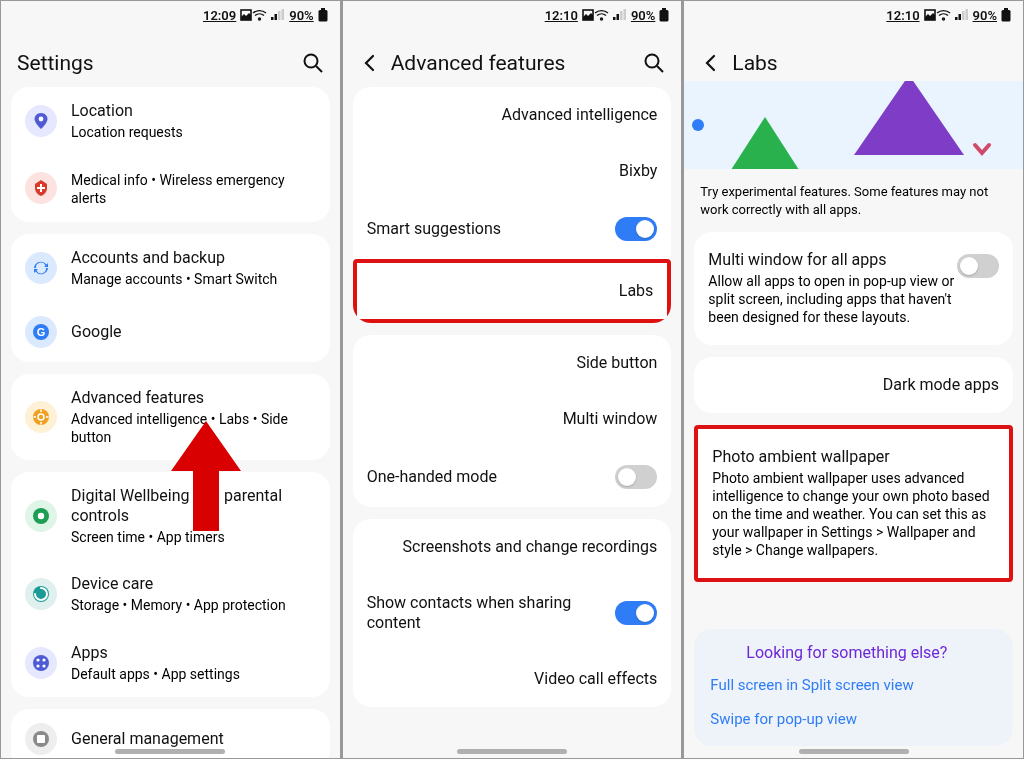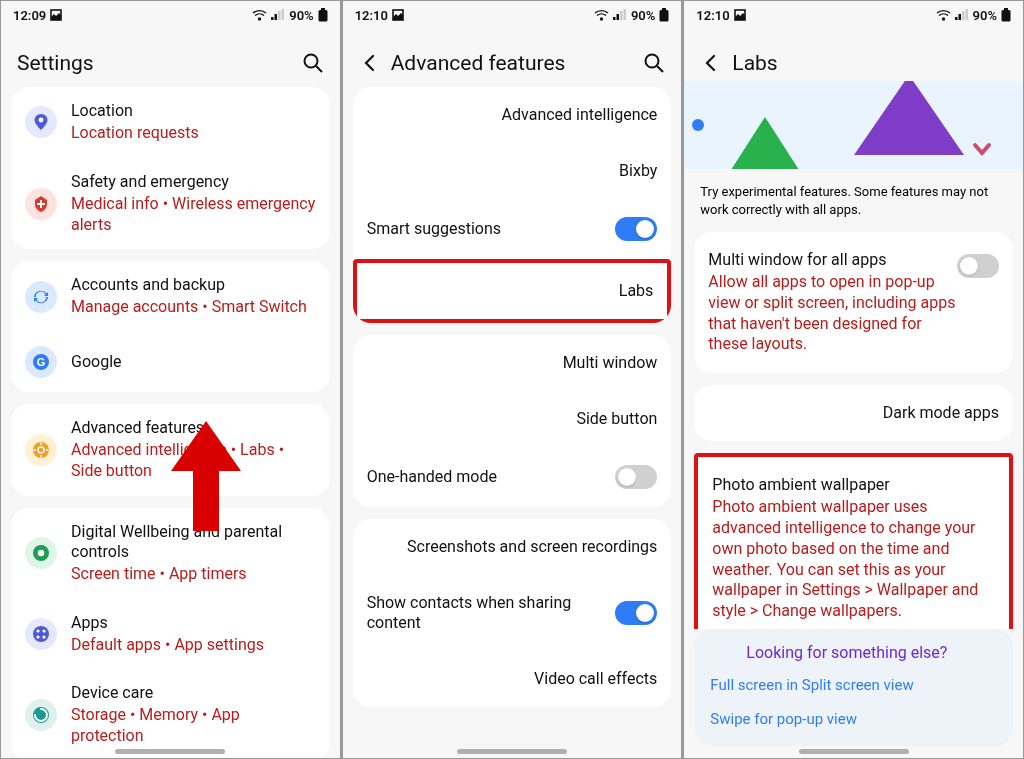--- a/index.html
+++ b/index.html
@@ -2,40 +2,40 @@
 <html><head>
 <meta charset="utf-8">
 <style>
   * { box-sizing: border-box; margin: 0; padding: 0; }
   html, body { width: 1024px; height: 759px; font-family: -apple-system, "Segoe UI", Roboto, sans-serif; background: #888; }
   .row { display: flex; width: 1024px; height: 759px; }
   .phone { flex: 1; height: 100%; background: #f7f7f7; border: 1px solid #999; display: flex; flex-direction: column; overflow: hidden; position: relative; }
   .phone + .phone { border-left: 2px solid #999; }
 
   
-  .status { height: 28px; display: flex; align-items: center; justify-content: space-between; padding: 4px 12px; font-size: 13px; font-weight: 600; color: #111; }
+  .status { height: 28px; display: flex; align-items: center; justify-content: flex-end; padding: 4px 12px; font-size: 13px; font-weight: 600; color: #111; text-decoration: underline; }
   .status .left { display: flex; align-items: center; gap: 4px; }
   .status .right { display: flex; align-items: center; gap: 4px; }
   .status svg { display: block; }
 
   
   .header { display: flex; align-items: center; padding: 22px 16px 12px; gap: 10px; }
   .header .back { width: 22px; height: 22px; display: flex; align-items: center; justify-content: center; }
   .header .title { font-size: 21px; font-weight: 400; color: #111; flex: 1; }
   .header .search { width: 22px; height: 22px; }
 
   
   .groups { flex: 1; overflow: hidden; padding: 0 10px; }
   .group { background: #fff; border-radius: 18px; margin-bottom: 12px; overflow: hidden; }
   .item { display: flex; align-items: center; padding: 14px 14px; gap: 14px; position: relative; }
   .item + .item::before { content: ""; position: absolute; left: 54px; right: 0; top: 0; height: 0; }
   .item .icon-wrap { width: 32px; height: 32px; border-radius: 50%; display: flex; align-items: center; justify-content: center; flex-shrink: 0; }
   .item .texts { flex: 1; min-width: 0; }
   .item .label { font-size: 16px; color: #111; line-height: 1.25; }
-  .item .sub   { font-size: 16px; color: #b91c1c; line-height: 1.3; margin-top: 2px; }
+  .item .sub   { font-size: 14px; color: #000000; line-height: 1.3; margin-top: 2px; }
 
   
   .item.noicon { padding: 18px 14px; gap: 0; justify-content: flex-end; }
   .item.noicon .label { font-size: 16px; }
 
   .toggle { width: 42px; height: 24px; border-radius: 12px; background: #d0d0d0; position: relative; flex-shrink: 0; }
   .toggle::after { content: ""; position: absolute; width: 18px; height: 18px; background: #fff; border-radius: 50%; top: 3px; left: 3px; transition: none; box-shadow: 0 1px 2px rgba(0,0,0,.2); }
   .toggle.on { background: #2f7df6; }
   .toggle.on::after { left: 21px; }
 
@@ -116,21 +116,20 @@
           </div>
         </div>
         <div class="item">
           <span class="icon-wrap" style="background:#fde3e0">
             <svg width="18" height="18" viewBox="0 0 18 18">
                 <path d="M9 1 L3 5 V9 C3 13 6 16 9 17 C12 16 15 13 15 9 V5 Z" fill="#d83a2b"></path>
                 <path d="M8 5 H10 V8 H13 V10 H10 V13 H8 V10 H5 V8 H8 Z" fill="#fff"></path>
               </svg>
           </span>
           <div class="texts">
-            <div class="label">Safety and emergency</div>
             <div class="sub">Medical info  •  Wireless emergency alerts</div>
           </div>
         </div>
       </div>
 
       <div class="group">
         <div class="item">
           <span class="icon-wrap" style="background:#dbe9ff">
             <svg width="18" height="18" viewBox="0 0 18 18">
                 <path d="M4 9 A5 5 0 0 1 13.5 6.5 L12 8 H16 V4 L14.5 5.5 A7 7 0 0 0 2 9 Z M14 9 A5 5 0 0 1 4.5 11.5 L6 10 H2 V14 L3.5 12.5 A7 7 0 0 0 16 9 Z" fill="#2f7df6"></path>
@@ -182,44 +181,44 @@
                 <circle cx="9" cy="9" r="8" fill="#1e9d55"></circle>
                 <circle cx="9" cy="9" r="3.2" fill="#fff"></circle>
               </svg>
           </span>
           <div class="texts">
             <div class="label">Digital Wellbeing and parental controls</div>
             <div class="sub">Screen time  •  App timers</div>
           </div>
         </div>
         <div class="item">
+          <span class="icon-wrap" style="background:#dff0ef">
+            <svg width="18" height="18" viewBox="0 0 18 18">
+                <circle cx="9" cy="9" r="8" fill="#1a9b95"></circle>
+                <path d="M9 3 A6 6 0 1 1 3 9" fill="none" stroke="#fff" stroke-width="2" stroke-linecap="round"></path>
+              </svg>
+          </span>
+          <div class="texts">
+            <div class="label">Device care</div>
+            <div class="sub">Storage  •  Memory  •  App protection</div>
+          </div>
+        </div>
+        <div class="item">
           <span class="icon-wrap" style="background:#e6e8ff">
             <svg width="18" height="18" viewBox="0 0 18 18">
                 <circle cx="9" cy="9" r="8" fill="#4f5bd5"></circle>
                 <circle cx="6" cy="6" r="1.6" fill="#fff"></circle>
                 <circle cx="12" cy="6" r="1.6" fill="#fff"></circle>
                 <circle cx="6" cy="12" r="1.6" fill="#fff"></circle>
                 <circle cx="12" cy="12" r="1.6" fill="#fff"></circle>
               </svg>
           </span>
           <div class="texts">
             <div class="label">Apps</div>
             <div class="sub">Default apps  •  App settings</div>
-          </div>
-        </div>
-        <div class="item">
-          <span class="icon-wrap" style="background:#dff0ef">
-            <svg width="18" height="18" viewBox="0 0 18 18">
-                <circle cx="9" cy="9" r="8" fill="#1a9b95"></circle>
-                <path d="M9 3 A6 6 0 1 1 3 9" fill="none" stroke="#fff" stroke-width="2" stroke-linecap="round"></path>
-              </svg>
-          </span>
-          <div class="texts">
-            <div class="label">Device care</div>
-            <div class="sub">Storage  •  Memory  •  App protection</div>
           </div>
         </div>
       </div>
 
       <div class="group">
         <div class="item">
           <span class="icon-wrap" style="background:#eee">
             <svg width="18" height="18" viewBox="0 0 18 18">
                 <circle cx="9" cy="9" r="8" fill="#8a8a8a"></circle>
                 <rect x="5" y="5" width="8" height="8" rx="1" fill="#fff"></rect>
@@ -295,36 +294,36 @@
             </div>
           <div class="toggle on"></div>
         </div>
         <div class="item noicon red-box">
             <div class="label">Labs</div>
           </div>
       </div>
 
       <div class="group">
         <div class="item noicon">
+            <div class="label">Side button</div>
+          </div>
+        <div class="item noicon">
             <div class="label">Multi window</div>
-          </div>
-        <div class="item noicon">
-            <div class="label">Side button</div>
           </div>
         <div class="item noicon">
           <div class="texts">
               <div class="label">One-handed mode</div>
             </div>
           <div class="toggle"></div>
         </div>
       </div>
 
       <div class="group">
         <div class="item noicon">
-            <div class="label">Screenshots and screen recordings</div>
+            <div class="label">Screenshots and change recordings</div>
           </div>
         <div class="item noicon">
           <div class="texts">
               <div class="label">Show contacts when sharing content</div>
             </div>
           <div class="toggle on"></div>
         </div>
         <div class="item noicon">
             <div class="label">Video call effects</div>
           </div>

